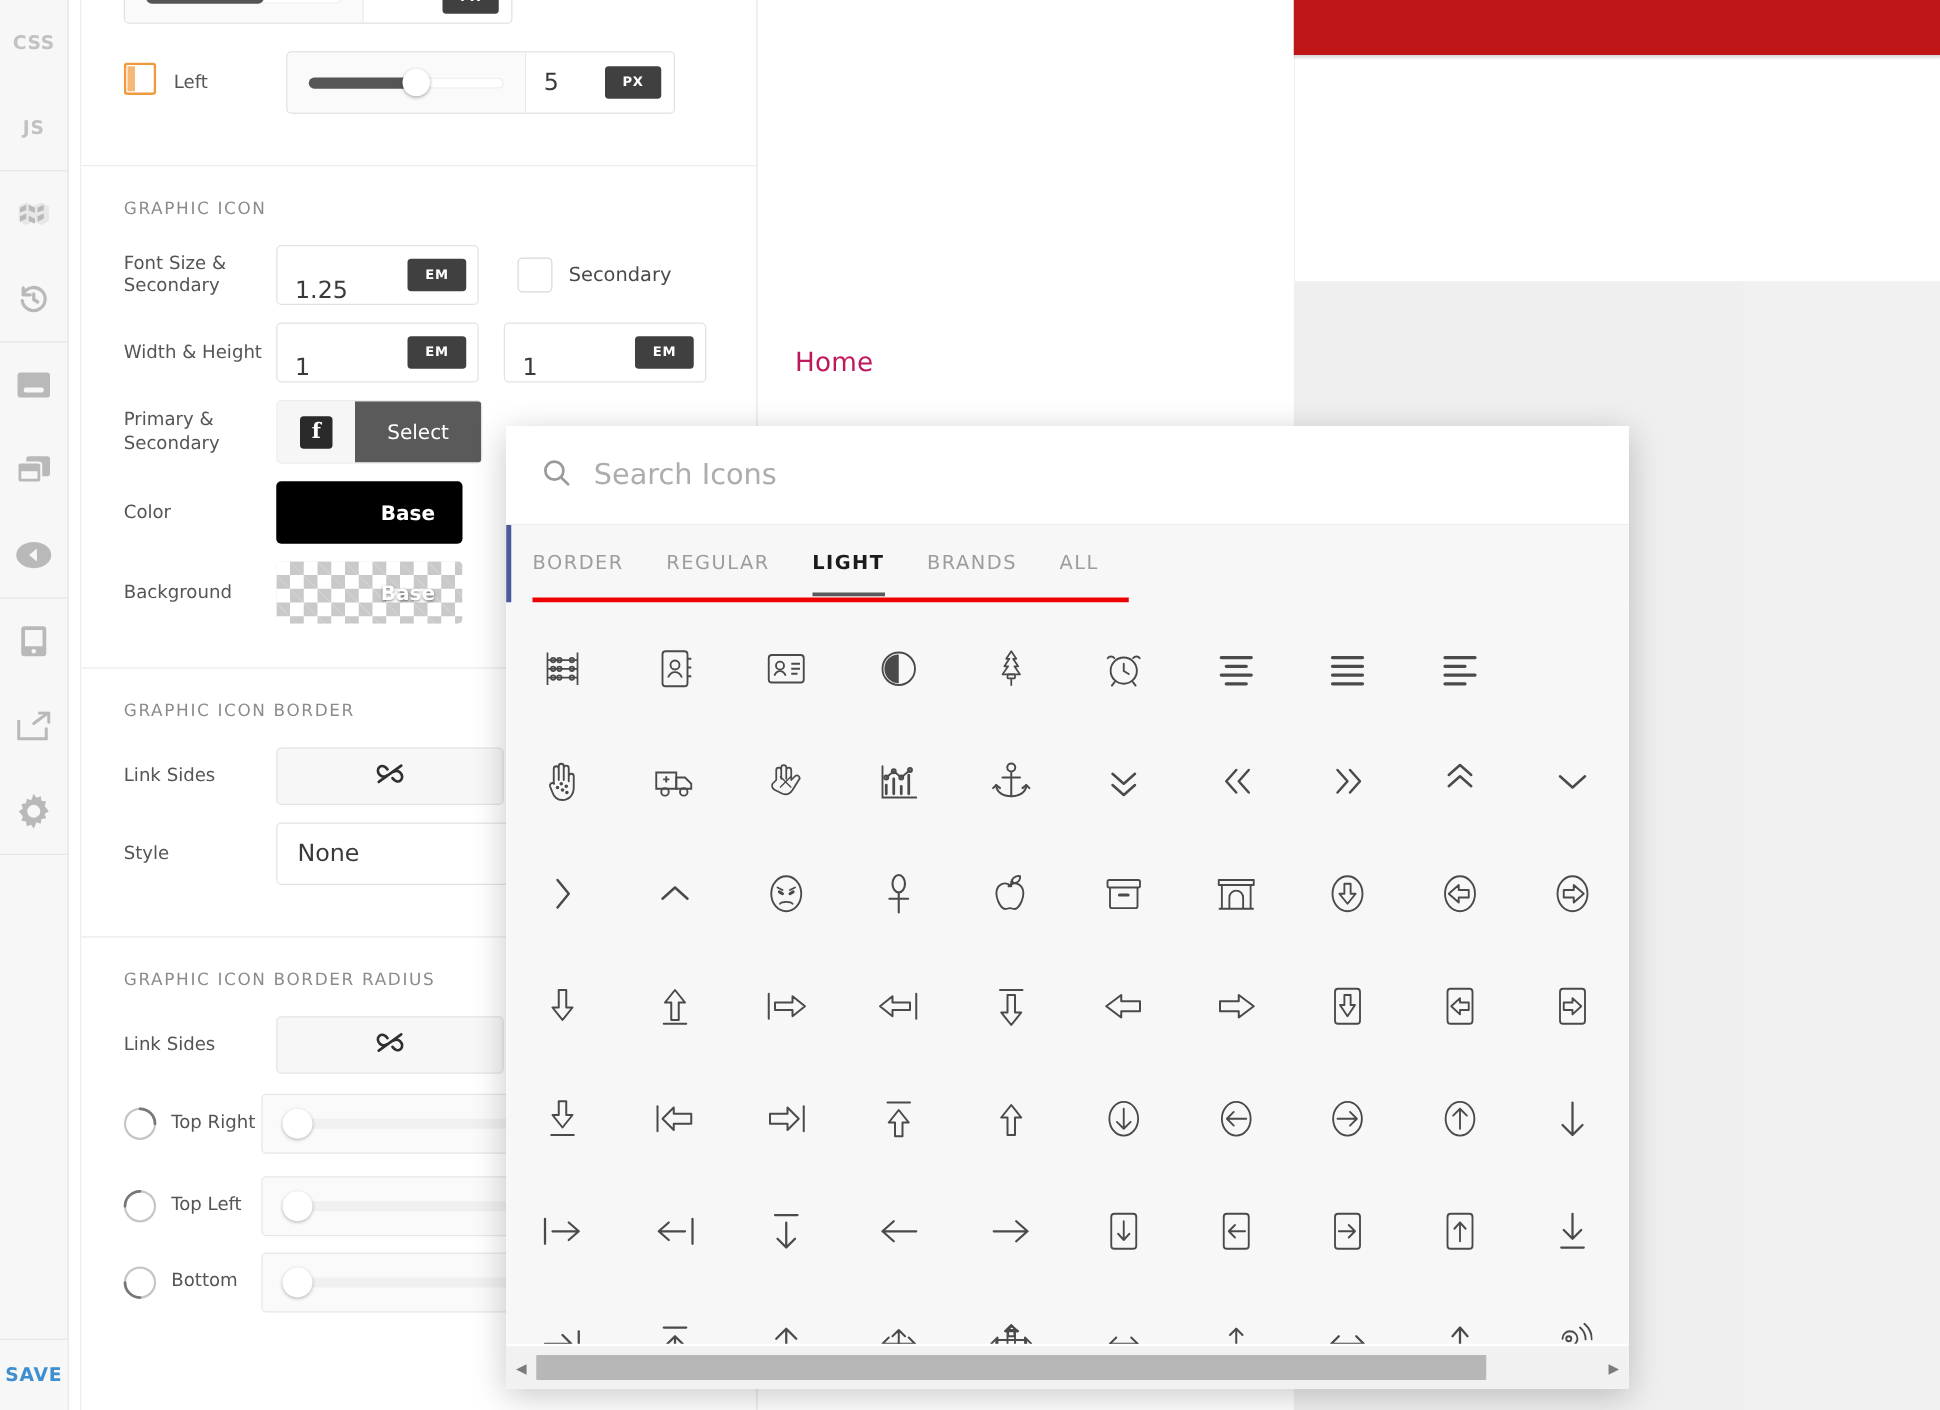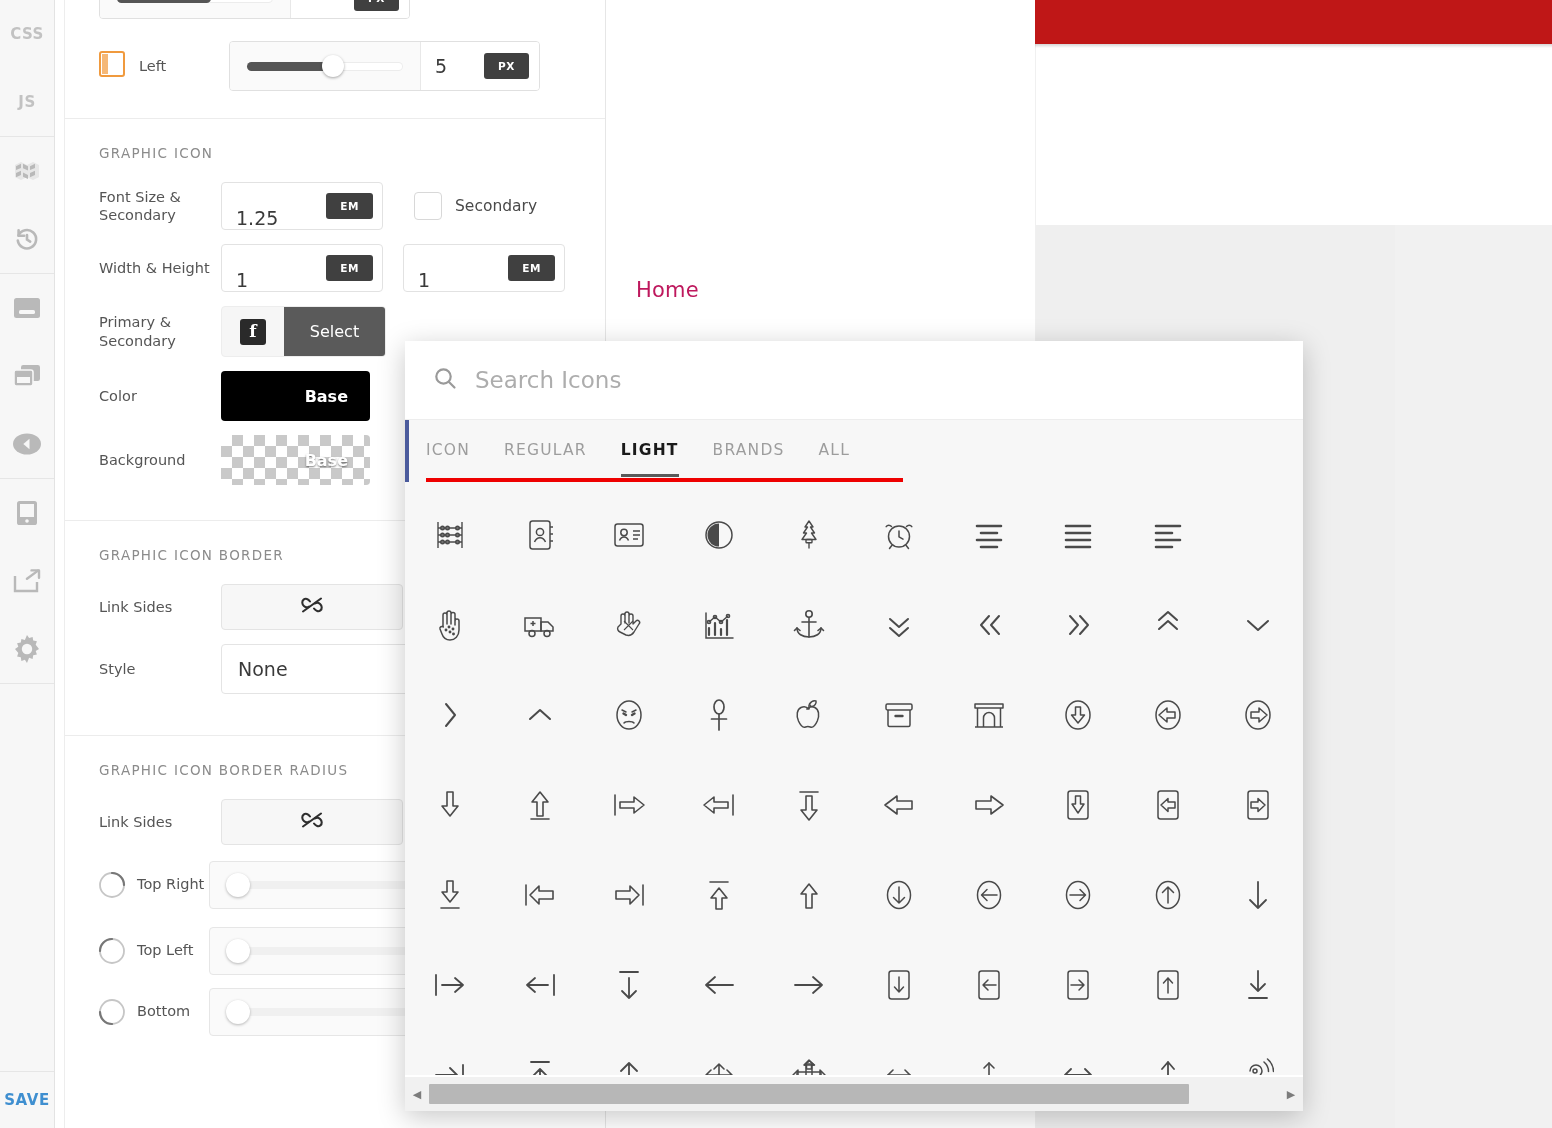--- a/index.html
+++ b/index.html
@@ -234,21 +234,21 @@
           <div class="track">
             <div class="fill" style="width:60%"></div>
           </div>
         </div>
       <div class="numbox">
           <span class="unit">PX</span>
         </div>
     </div>
   </div>
 
-  <div class="sec" style="padding-bottom:20px;padding-top:12px;">
+  <div class="sec" style="padding-bottom:34px;padding-top:12px;">
     <div class="row">
       <div class="row-label" style="display:flex;align-items:center;gap:14px;width:120px;flex:0 0 120px;">
         <span>
           <svg width="26" height="26" viewBox="0 0 26 26">
               <rect x="1" y="1" width="24" height="24" rx="2" fill="none" stroke="#f09a3e" stroke-width="2"></rect>
               <rect x="3" y="3" width="6" height="20" fill="#f5b877"></rect>
             </svg>
         </span>
         <span>Left</span>
       </div>
@@ -427,21 +427,21 @@
     <span class="mag">
       <svg width="24" height="24" viewBox="0 0 24 24" fill="none" stroke="#9a9a9a" stroke-width="2.2" stroke-linecap="round">
         <circle cx="10.5" cy="10.5" r="7.2"></circle>
           <path d="M16 16l5.5 5.5"></path>
       </svg>
     </span>
     <input id="search-input" type="text" placeholder="Search Icons" style="">
   </div>
 
   <div id="picker-tabs">
-    <span class="tab">ICON</span>
+    <span class="tab">BORDER</span>
     <span class="tab">REGULAR</span>
     <span class="tab active">LIGHT</span>
     <span class="tab">BRANDS</span>
     <span class="tab">ALL</span>
     <div id="tabs-redline"></div>
   </div>
 
   <div id="picker-grid">
 
     <div class="grid-row">

